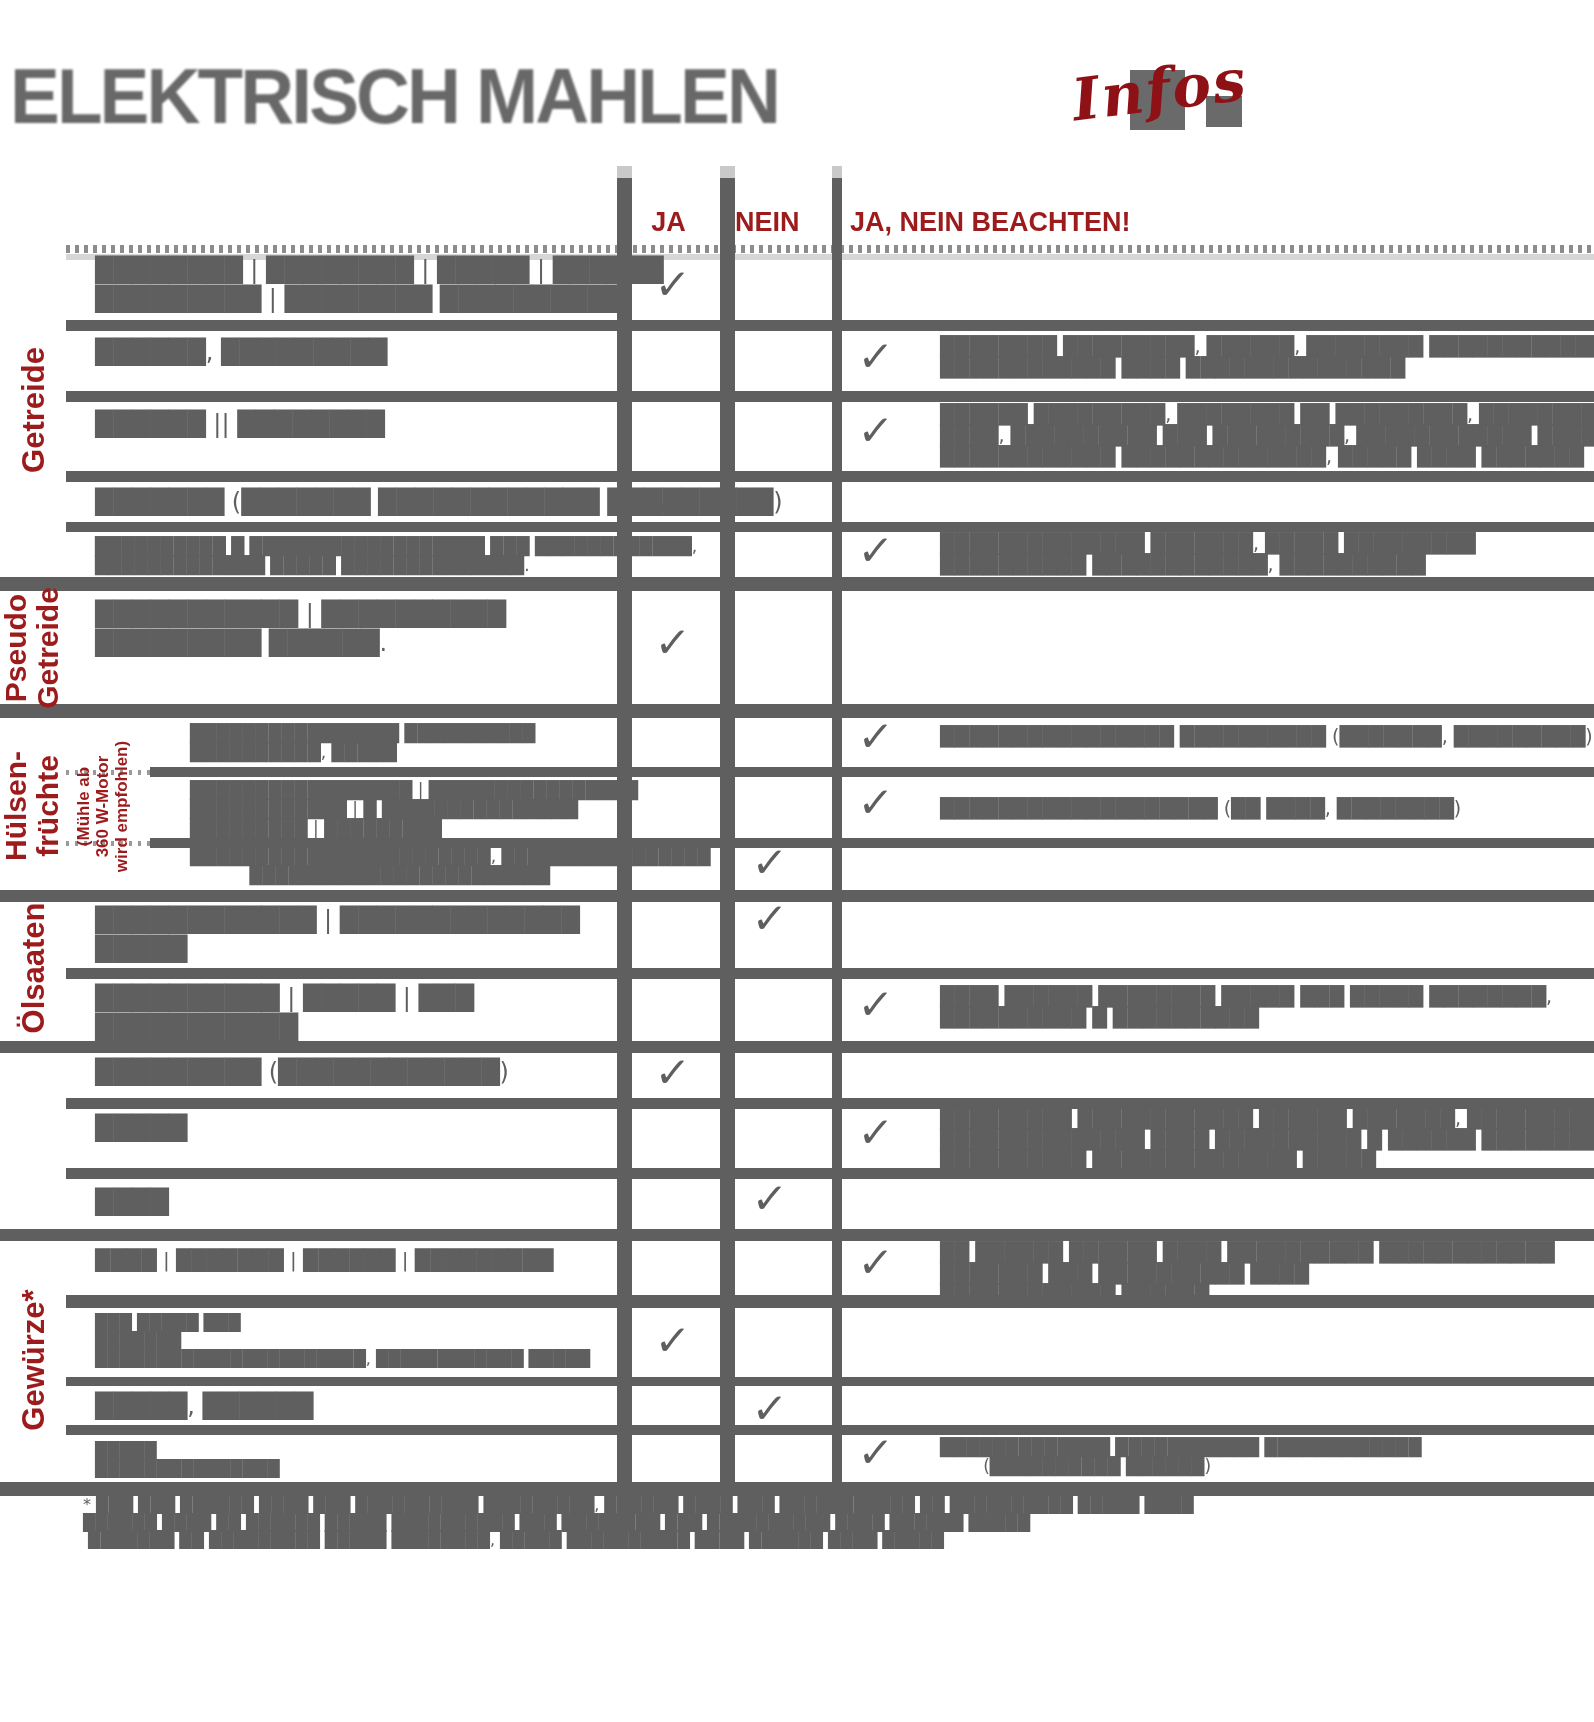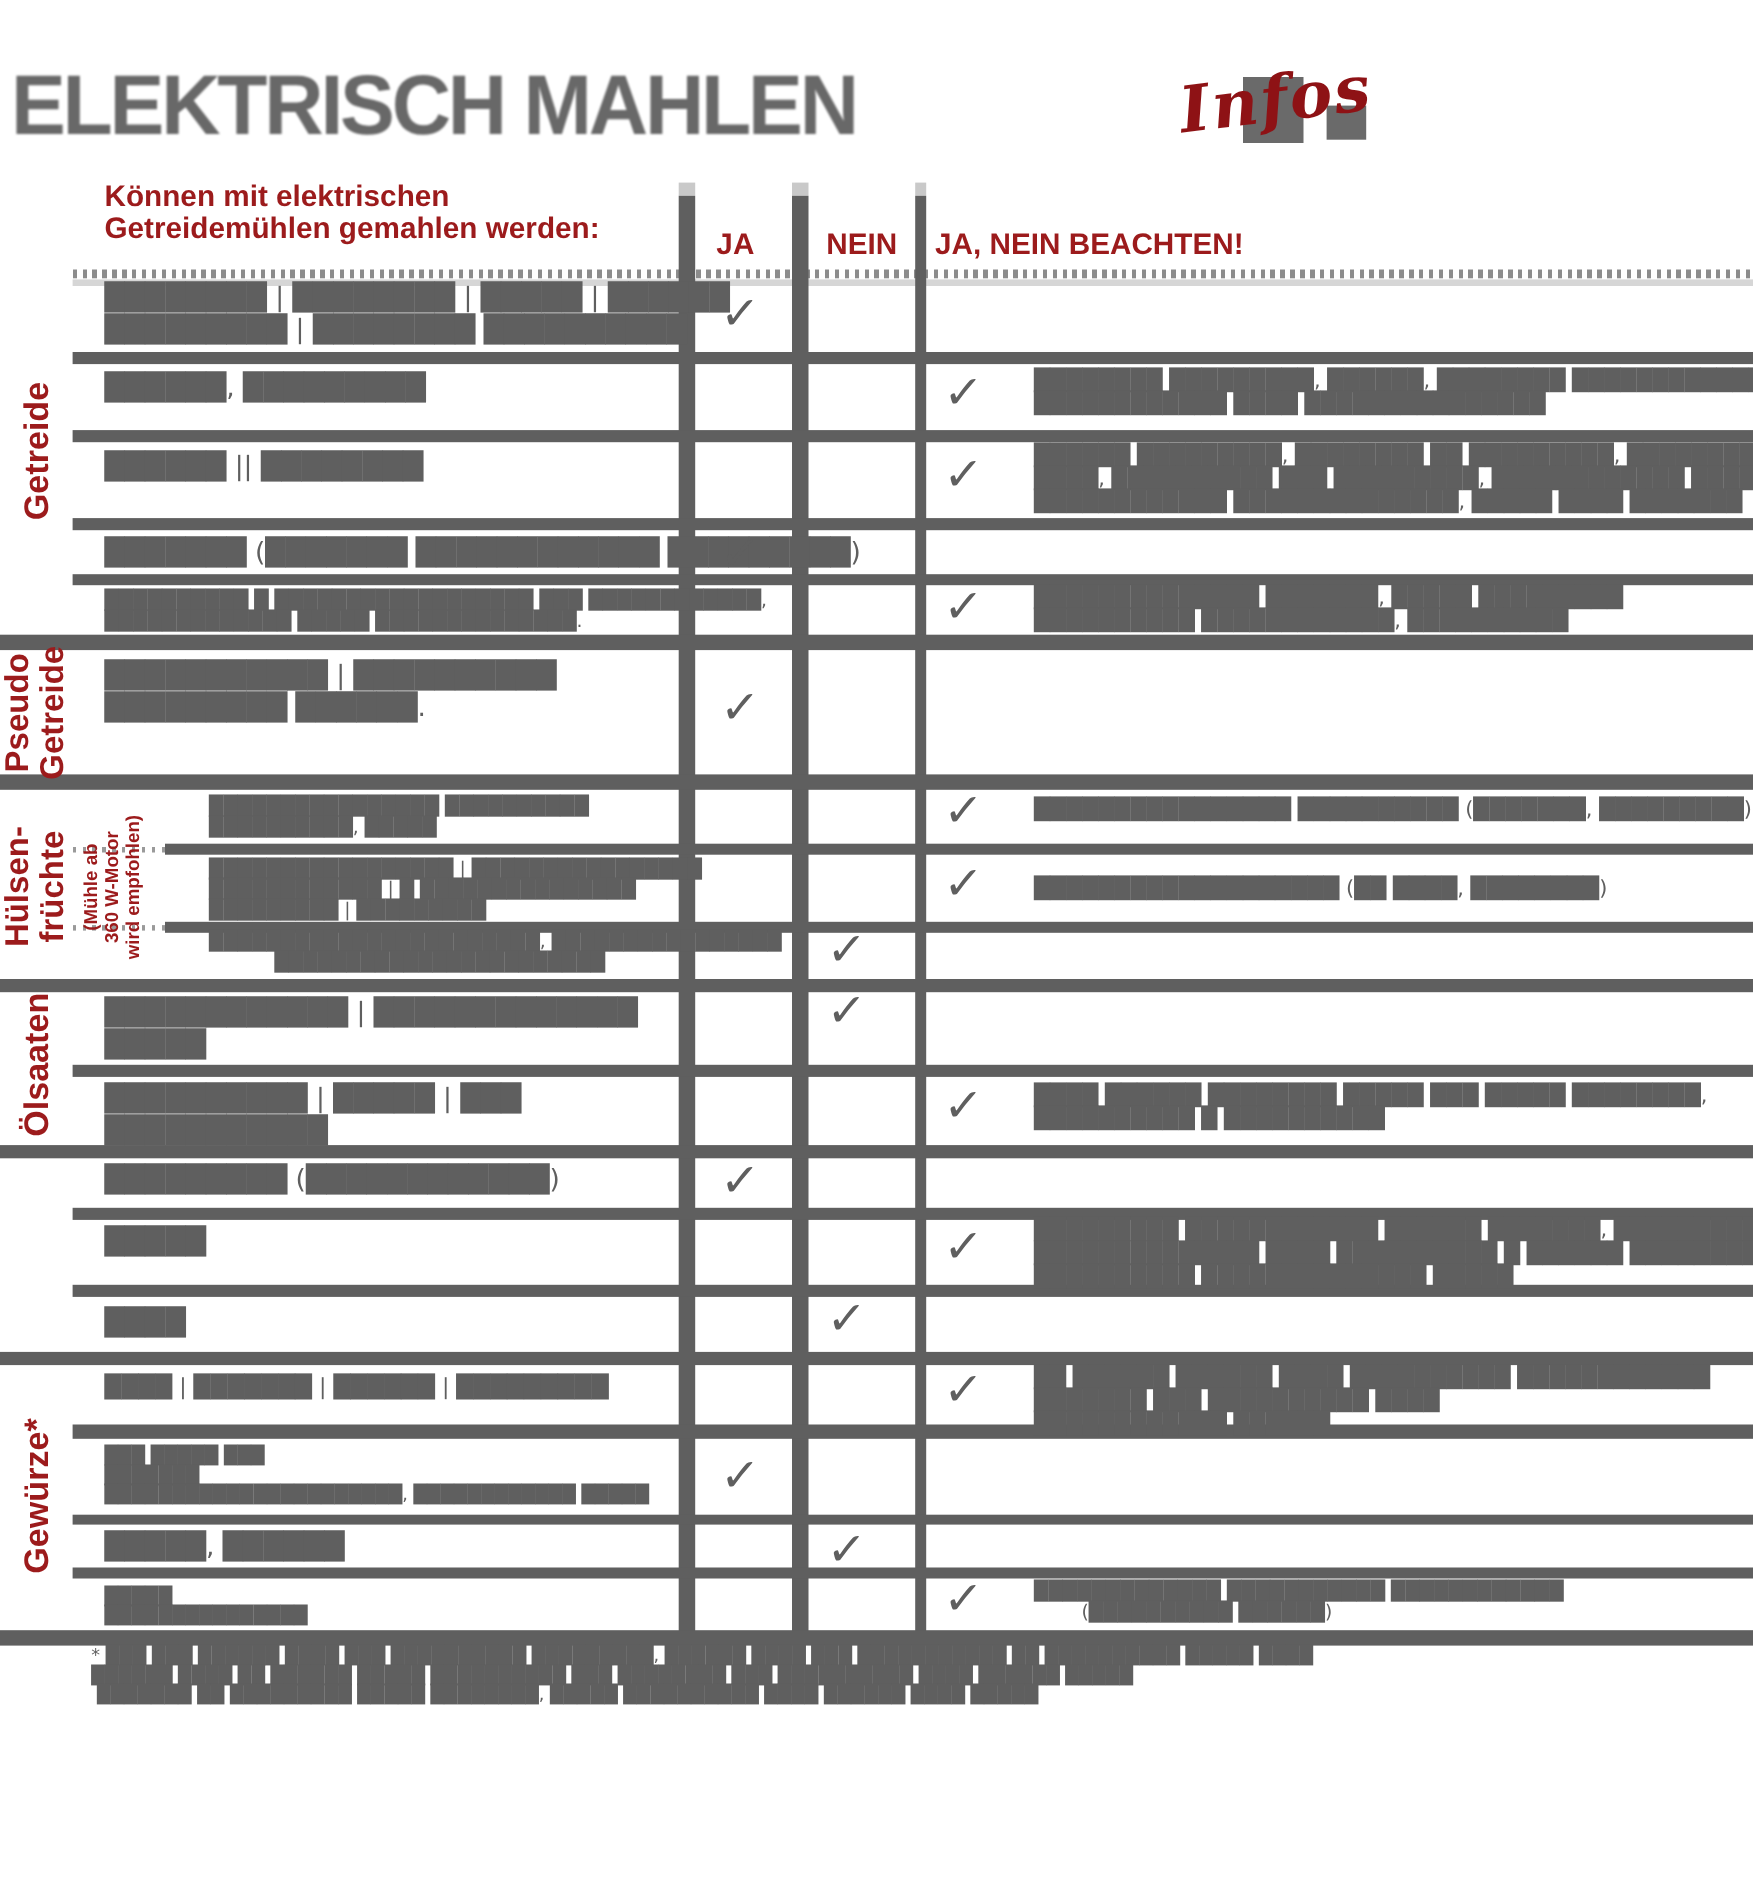--- a/index.html
+++ b/index.html
@@ -59,24 +59,22 @@
 </head>
 <body>
 
 <div id="page">
 
   <div id="title-main">ELEKTRISCH MAHLEN</div>
   <div class="script-shadow" style="left:1130px;top:70px;width:55px;height:60px;"></div>
   <div class="script-shadow" style="left:1206px;top:96px;width:36px;height:31px;"></div>
   <div id="title-script">Infos</div>
 
-  <div class="red-h" style="left:95px;top:164px;">Können mit elektrischen
-Getreidemühlen gemahlen werden:</div>
   <div class="red-h" style="left:617px;top:208px;width:103px;text-align:center;">JA</div>
-  <div class="red-h" style="left:735px;top:208px;width:97px;text-align:center;">NEIN</div>
+  <div class="red-h" style="left:735px;top:208px;width:97px;">NEIN</div>
   <div class="red-h" style="left:850px;top:208px;">JA, NEIN BEACHTEN!</div>
 
   <div class="dotline" style="left:66px;top:245px;width:1528px;"></div>
   <div class="dotband" style="left:66px;top:254px;width:1528px;"></div>
 
   <div class="vtip" style="left:617px;top:166px;height:12px;"></div>
   <div class="vtip" style="left:720px;top:166px;height:12px;"></div>
   <div class="vtip" style="left:832px;top:166px;height:12px;width:10px;"></div>
   <div class="vline" style="left:617px;top:178px;height:1314px;"></div>
   <div class="vline" style="left:720px;top:178px;height:1314px;"></div>

